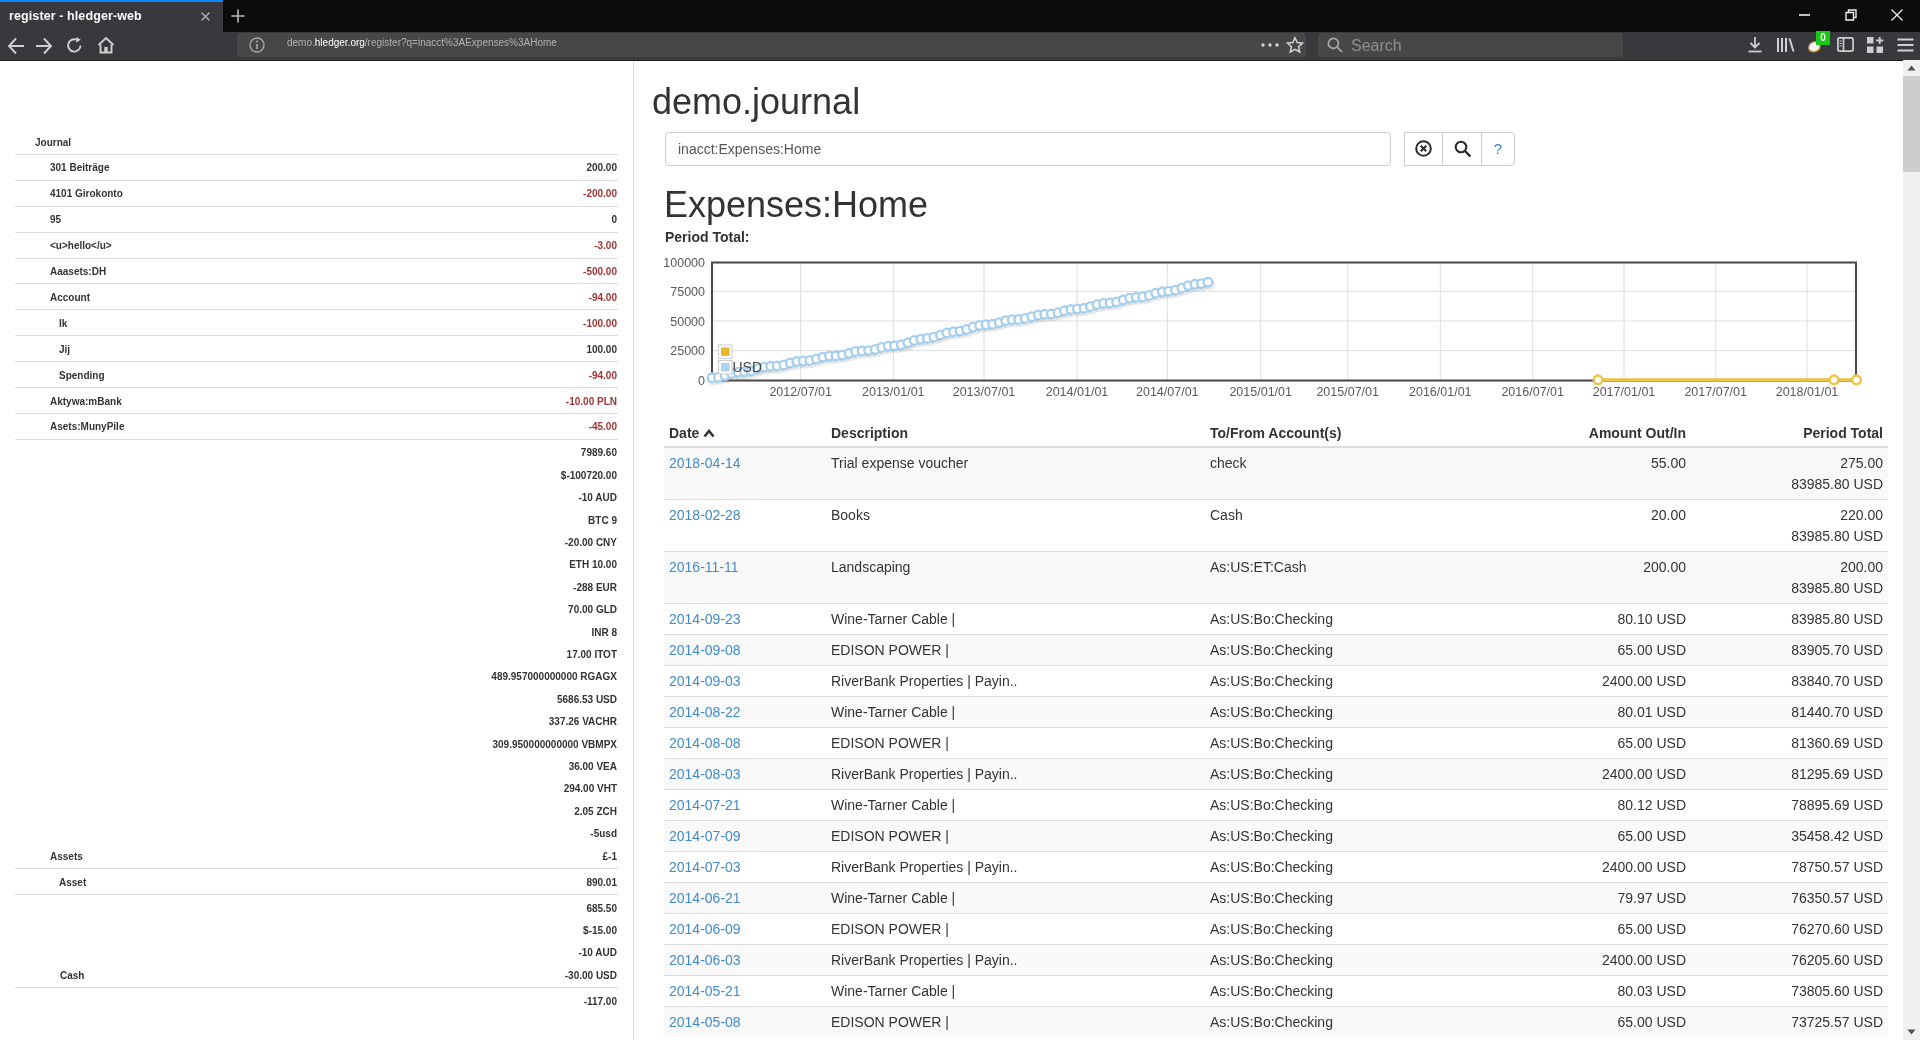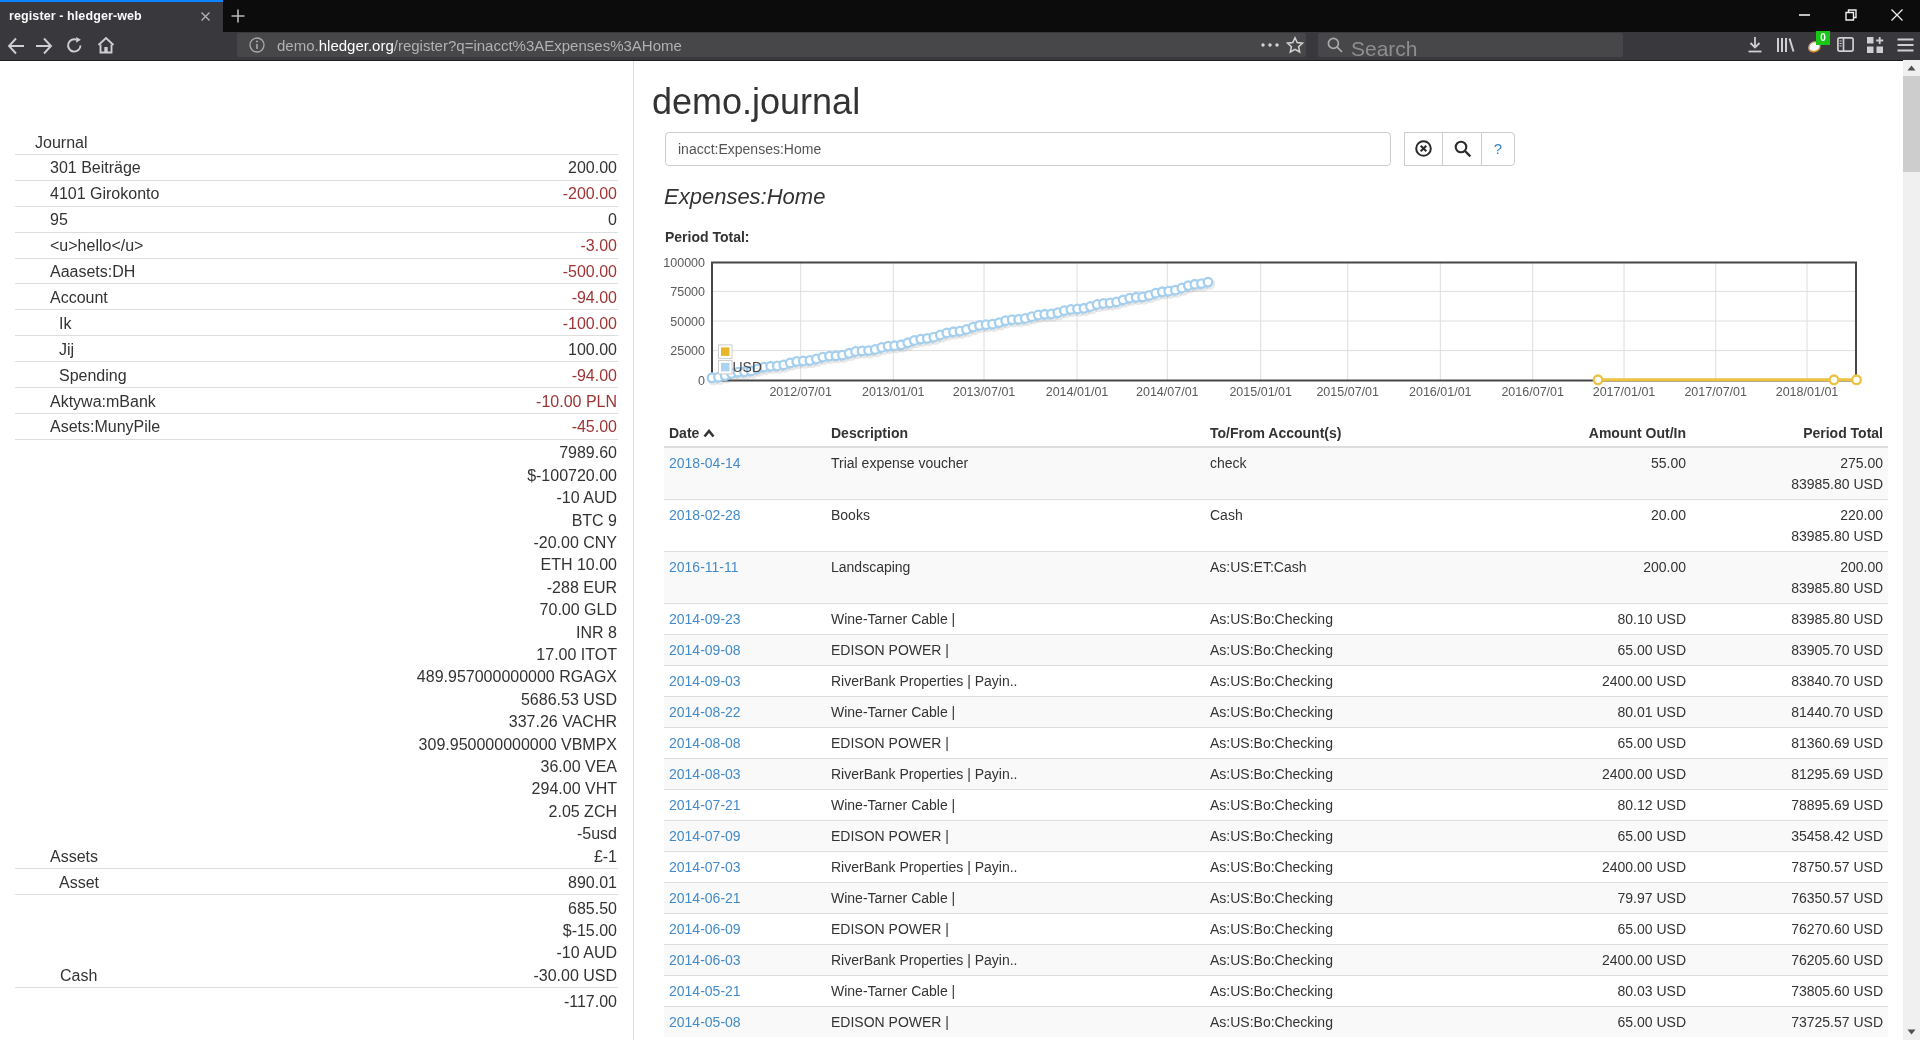--- a/index.html
+++ b/index.html
@@ -7,36 +7,36 @@
 .abs { position:absolute; }
 
 #tabbar { position:absolute; left:0; top:0; width:1920px; height:32px; background:#0c0c0d; }
 #tab { position:absolute; left:0; top:0; width:223px; height:32px; background:#38383d; }
 #tabline { position:absolute; left:0; top:0; width:223px; height:2px; background:#0a84ff; }
 #tabtitle { position:absolute; left:9px; top:9px; font-size:12.5px; color:#f9f9fa; letter-spacing:0.1px;font-weight:bold; }
 #toolbar { position:absolute; left:0; top:32px; width:1920px; height:29px; background:#38383d; border-bottom:1px solid #1f1f21; }
 .field { position:absolute; top:33px; height:24px; background:#474749; border-radius:2px; }
 #urlbar { left:237px; width:1069px; }
 #searchbar { left:1318px; width:305px; }
-#urltext { position:absolute; left:277px; top:37px; font-size:15px; color:#b1b1b3; }
+#urltext { position:absolute; left:287px; top:37px; font-size:10px; color:#b1b1b3; }
 #urltext b { color:#fff; font-weight:normal; }
-#searchtext { position:absolute; left:1351px; top:37px; font-size:21px; color:#8e8e91; }
+#searchtext { position:absolute; left:1351px; top:37px; font-size:16px; color:#8e8e91; }
 
 #divider { position:absolute; left:633px; top:61px; width:1px; height:979px; background:#ddd; }
 #h1 { position:absolute; left:652px; top:81px; font-size:36px; color:#333; }
 #qinput { position:absolute; left:665px; top:132px; width:726px; height:34px; border:1px solid #ccc; border-radius:4px; font-size:14px; color:#555; line-height:32px; padding-left:12px; background:#fff; }
 .btn { position:absolute; top:132px; height:34px; border:1px solid #ccc; background:#fff; }
 #btn1 { left:1404px; width:39px; }
 #btn2 { left:1442px; width:40px; }
 #btn3 { left:1481px; width:34px; border-radius:0 4px 4px 0; color:#3a85c4; font-size:15px; text-align:center; line-height:32px; }
-#h2 { position:absolute; left:664px; top:184px; font-size:22px; color:#333;font-style:italic; }
+#h2 { position:absolute; left:664px; top:184px; font-size:36px; color:#333; }
 #ptotal { position:absolute; left:665px; top:229px; font-size:14px; font-weight:bold; color:#333; }
 
 #sidebar { position:absolute; left:15px; top:129px; width:603px; }
-#sidebar table { border-collapse:collapse; width:603px; font-size:16px; color:#333; }
+#sidebar table { border-collapse:collapse; width:603px; font-size:10px; color:#333;font-weight:bold; }
 #sidebar td { padding-top:2.5px; padding-bottom:0; line-height:22.4px; border-top:1px solid #ddd; vertical-align:bottom; }
 #sidebar tr.fst td { border-top:none; }
 #sidebar td.am { text-align:right; padding-right:1px; }
 
 #reg { position:absolute; left:664px; top:420px; width:1224px; }
 #reg table { border-collapse:collapse; width:1224px; font-size:14px; color:#333; table-layout:fixed; }
 #reg th { font-weight:bold; text-align:left; padding:5px; border-bottom:2px solid #ddd; }
 #reg td { padding:5px; border-top:1px solid #ddd; line-height:20px; vertical-align:top; }
 #reg tbody tr:nth-child(odd) { background:#f9f9f9; }
 #reg .c1 { width:162px; }

